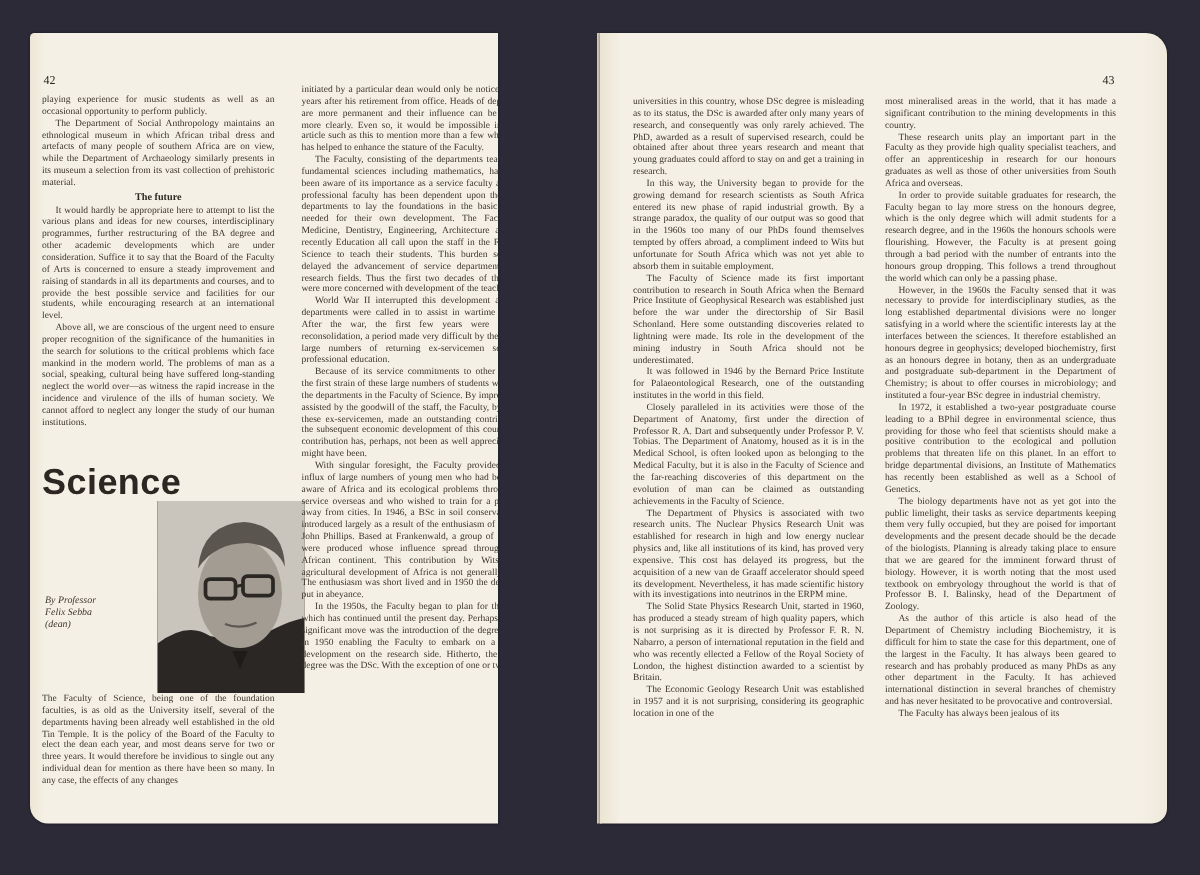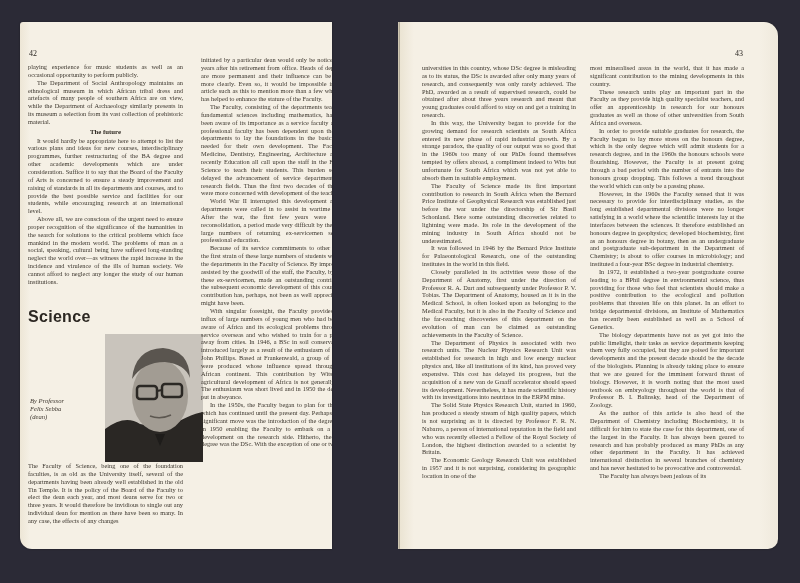--- a/index.html
+++ b/index.html
@@ -51,21 +51,21 @@
     }
 
     .page-left .col-1 { left: 8px; width: 155px; }
     .page-left .col-2 { left: 181px; width: 155px; top: 34px; }
     .page-right .col-1 { left: 22px; width: 154px; top: 42px; }
     .page-right .col-2 { left: 190px; width: 154px; top: 42px; }
 
     .science-heading {
       position: absolute; left: 8px; top: 286px;
       font-family: "Liberation Sans", "DejaVu Sans", sans-serif;
-      font-size: 16px; font-weight: bold; letter-spacing: 0.3px;
+      font-size: 24px; font-weight: bold; letter-spacing: 0.3px;
       color: #2c2722; margin: 0;
     }
     .byline {
       position: absolute; left: 10px; top: 375px;
       font-style: italic; font-size: 6.6px; line-height: 8.2px; color: #3f3830;
     }
     .photo {
       position: absolute; left: 85px; top: 312px; width: 98px; height: 128px;
       background: radial-gradient(ellipse at 55% 40%, #b9b3aa 0%, #8f8981 35%, #4e4a45 65%, #2a2724 100%);
     }

